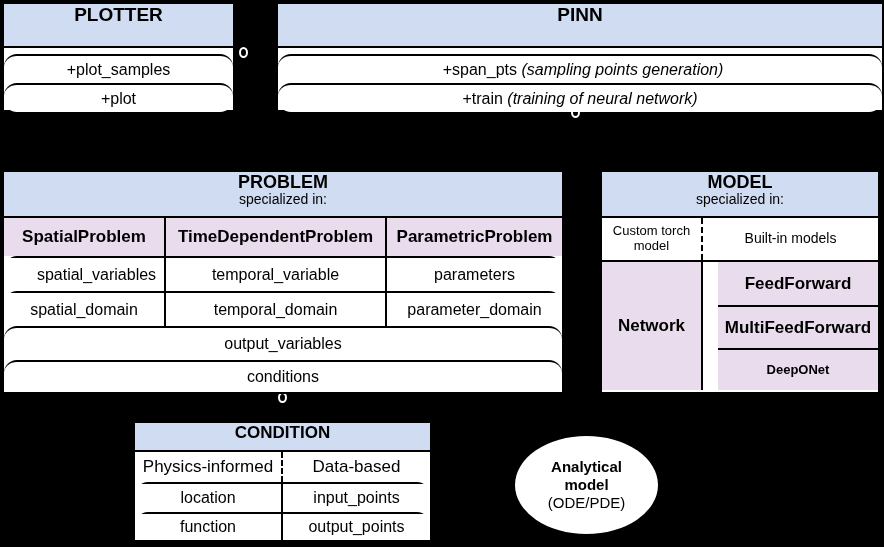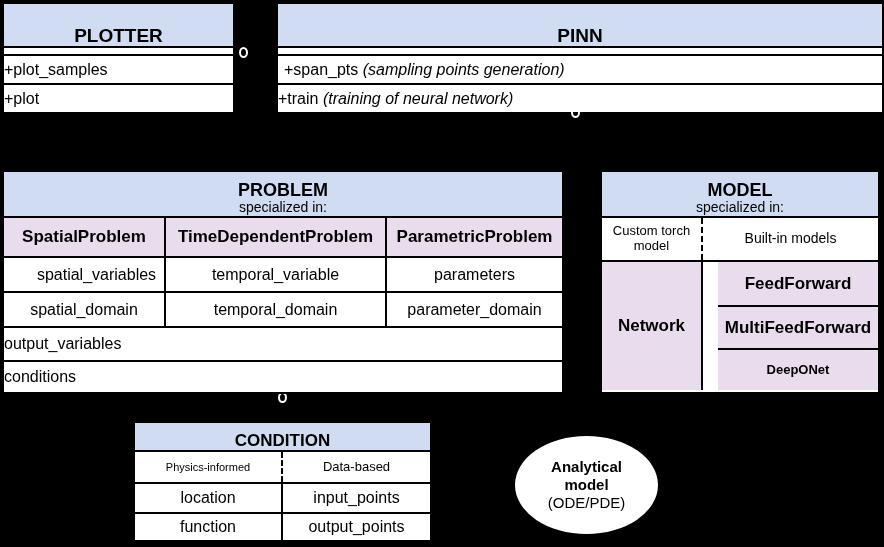--- a/index.html
+++ b/index.html
@@ -7,28 +7,28 @@
     width:884px;height:547px;position:relative;overflow:hidden;
     font-family:"Liberation Sans","DejaVu Sans",sans-serif;
     color:#000;
   }
   .stage{position:absolute;left:0;top:0;width:884px;height:547px;background:#000;}
 
   
   .uml{position:absolute;background:#fff;border:2px solid #000;box-sizing:border-box;}
   .hdr{
     background:#d0dcf1;border-bottom:2px solid #000;box-sizing:border-box;
-    display:flex;flex-direction:column;align-items:center;justify-content:flex-end;
+    display:flex;flex-direction:column;align-items:center;justify-content:flex-start;
     text-align:center;line-height:1.12;
   }
   .hdr .t{font-weight:bold;}
   .hdr .sub{font-weight:normal;}
   .row{
-    box-sizing:border-box;display:flex;align-items:center;justify-content:flex-start;
-    text-align:center;border-top:2px solid #000;background:#fff;
+    box-sizing:border-box;display:flex;align-items:center;justify-content:center;
+    text-align:center;border-top:2px solid #000;background:#fff;border-radius:13px;
   }
   .row.first{border-top:none;}
   .cell{
     box-sizing:border-box;display:flex;align-items:center;justify-content:center;
     text-align:center;height:100%;padding:0 3px;line-height:1.12;
   }
   .cell.bl{border-left:2px solid #000;}
   .cell.dash{border-left:2px dashed #000;}
   .pink{background:#e8dced;}
   .white{background:#fff;}
@@ -149,22 +149,22 @@
       </div>
     </div>
   </div>
 
   <div class="uml" style="left:133px;top:421px;width:299px;height:120px;">
     <div class="hdr" style="height:29px;font-size:17px;">
       <span class="t">CONDITION</span>
     </div>
 
     <div class="row first" style="height:30px;border-top:none;">
-      <div class="cell white" style="width:146px;font-size:11px;">Physics-informed</div>
-      <div class="cell white dash" style="width:149px;font-size:13px;">Data-based</div>
+      <div class="cell white" style="width:146px;font-size:17px;">Physics-informed</div>
+      <div class="cell white dash" style="width:149px;font-size:17px;">Data-based</div>
     </div>
 
     <div class="row" style="height:30px;">
       <div class="cell white" style="width:146px;font-size:16px;">location</div>
       <div class="cell white bl" style="width:149px;font-size:16px;">input_points</div>
     </div>
 
     <div class="row" style="height:28px;">
       <div class="cell white" style="width:146px;font-size:16px;">function</div>
       <div class="cell white bl" style="width:149px;font-size:16px;">output_points</div>

